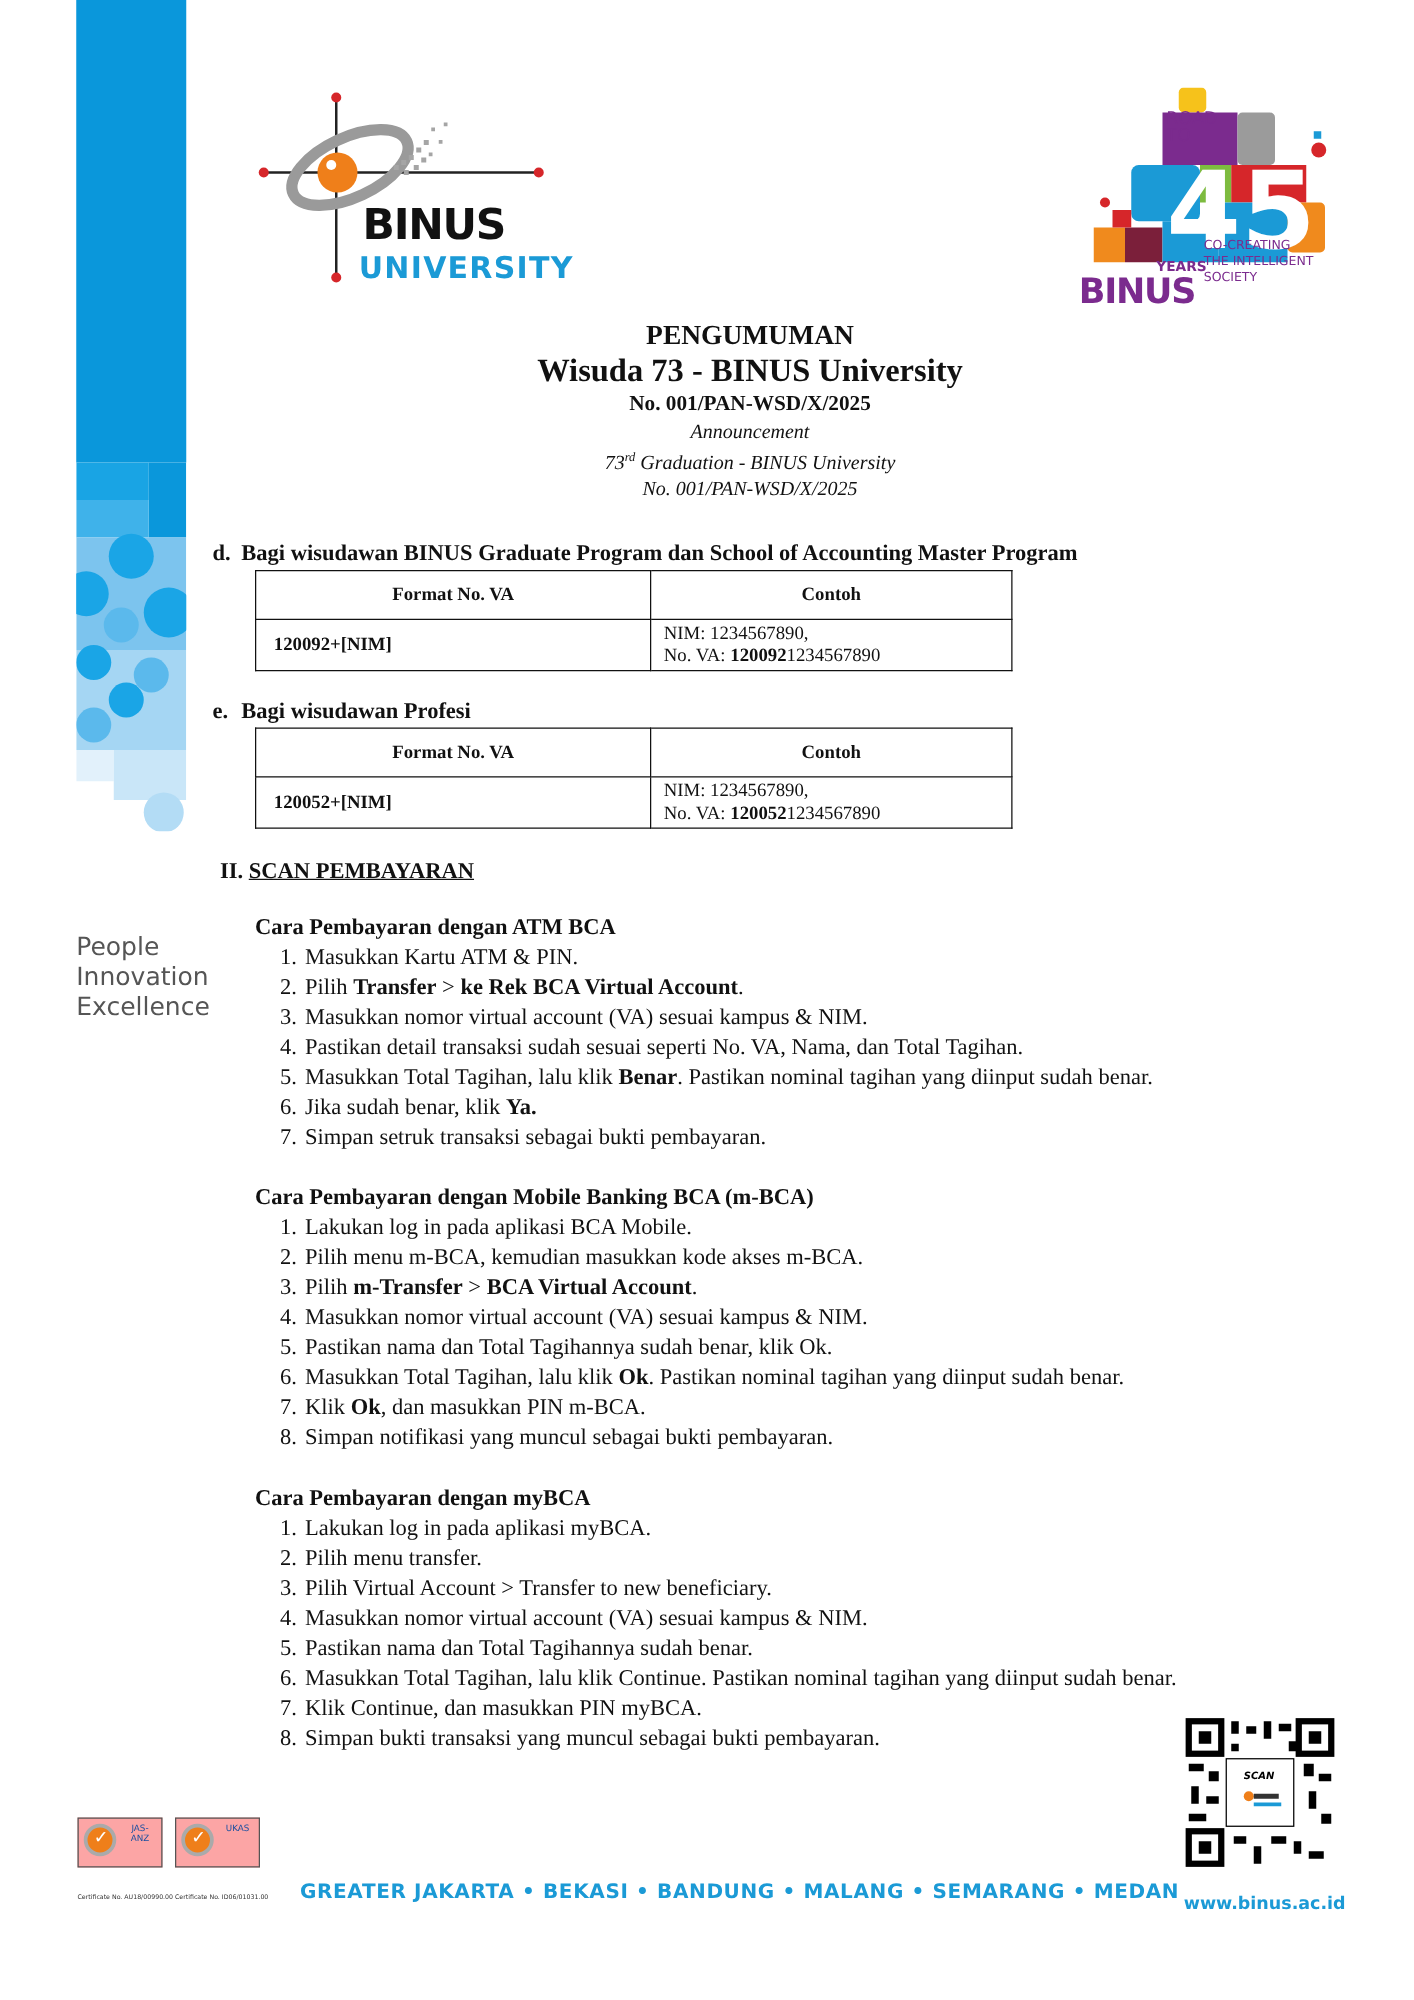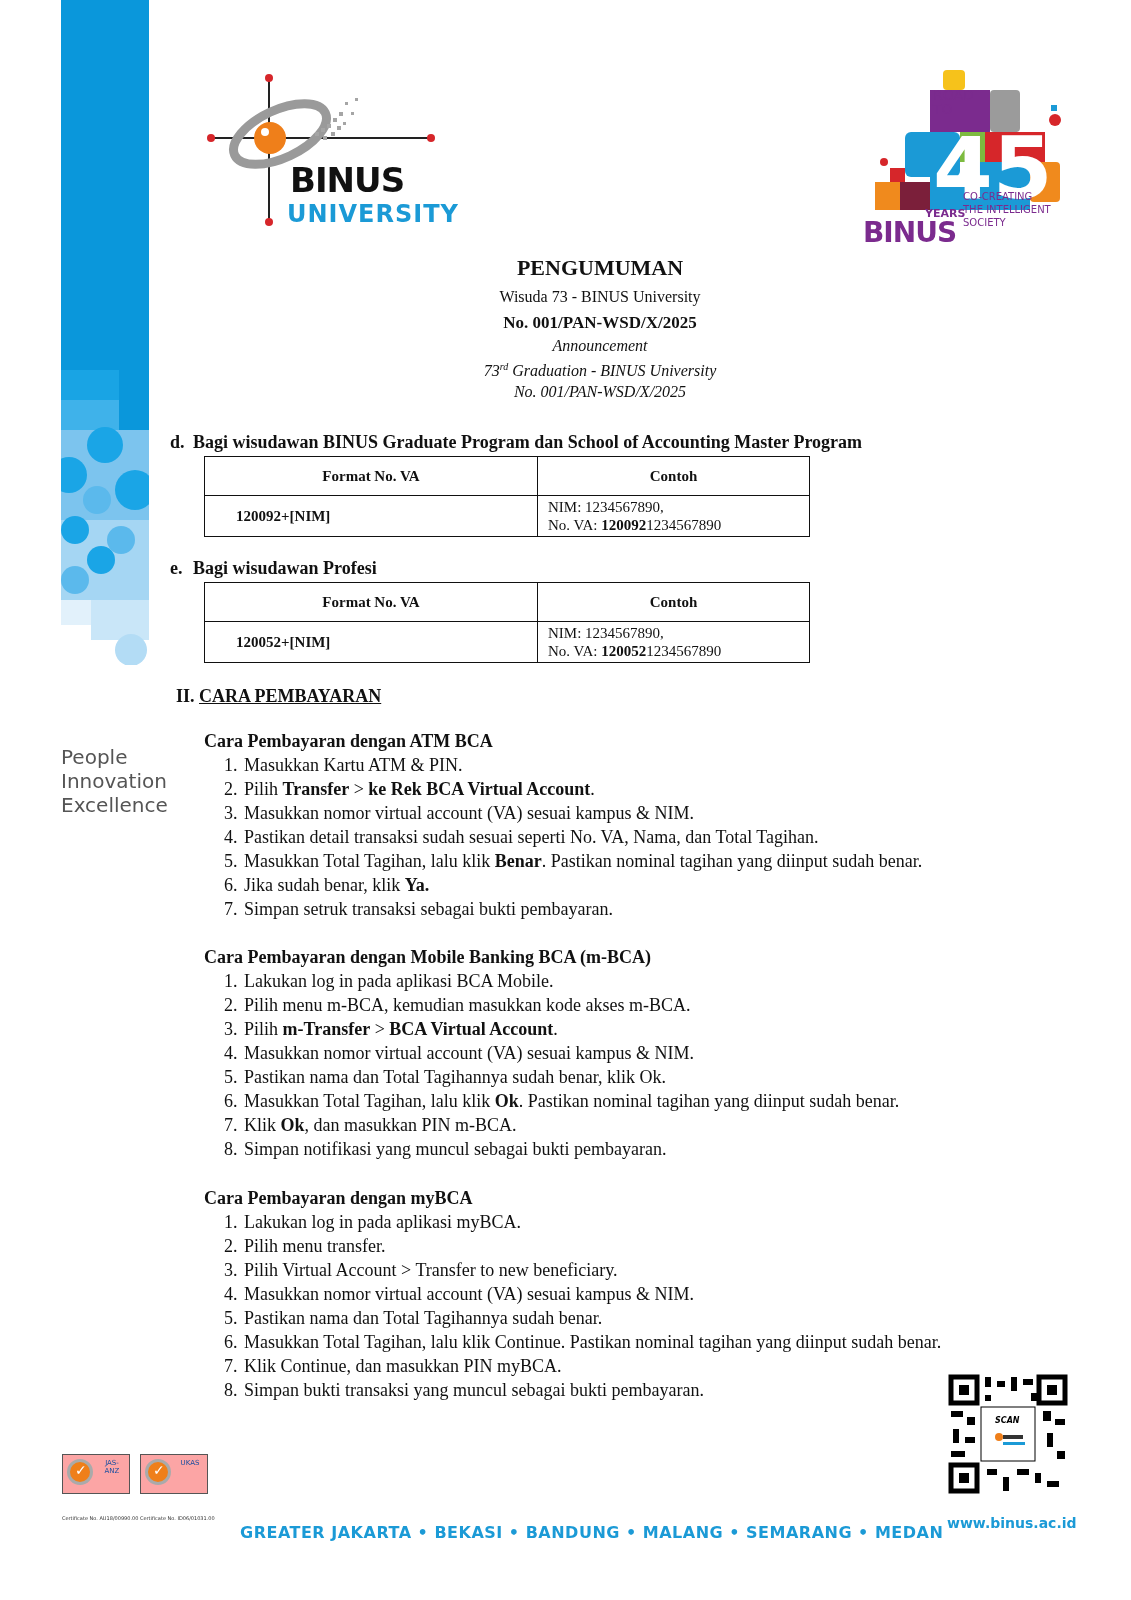--- a/index.html
+++ b/index.html
@@ -26,35 +26,35 @@
   .road-logo .years { position: absolute; left: 50px; top: 137px; font-family: "DejaVu Sans", sans-serif;
                       font-weight: bold; font-size: 11px; color: #7b2b8e; }
   .road-logo .binus { position: absolute; left: -12px; top: 146px; font-family: "DejaVu Sans", sans-serif;
                       font-weight: bold; font-size: 28px; color: #7b2b8e; letter-spacing: -1px; }
   .road-logo .tag { position: absolute; left: 88px; top: 120px; font-family: "DejaVu Sans", sans-serif;
                     font-size: 10px; line-height: 13px; color: #7b2b8e; }
 
   
   .header { position: absolute; left: 400px; width: 400px; top: 253px; text-align: center; }
   .header .h1 { font-weight: bold; font-size: 22px; line-height: 30px; }
-  .header .h2 { font-weight: normal; font-size: 16px; line-height: 28px; }
+  .header .h2 { font-weight: bold; font-size: 26px; line-height: 28px; }
   .header .h3 { font-weight: bold; font-size: 17px; line-height: 24px; }
   .header .it { font-style: italic; font-size: 16px; line-height: 21px; }
   .header sup { font-size: 10px; }
 
   
   .sec-title { position: absolute; font-weight: bold; font-size: 18px; }
   .sec-title .letter { position: absolute; left: 0; }
   .sec-title .txt { position: absolute; left: 23px; white-space: nowrap; }
 
   table.va { position: absolute; left: 204px; width: 606px; border-collapse: collapse; font-size: 15px; }
   table.va td, table.va th { border: 1.5px solid #111; }
   table.va th { height: 36px; font-weight: bold; text-align: center; }
   table.va td { height: 38px; vertical-align: middle; }
-  table.va td.fmt { width: 300px; padding-left: 31px; font-weight: bold; }
+  table.va td.fmt { width: 300px; padding-left: 14px; font-weight: bold; }
   table.va td.ex { padding-left: 10px; line-height: 18px; margin-top: 32px; }
 
   .sec2 { position: absolute; left: 176px; top: 686px; font-weight: bold; font-size: 18px; white-space: nowrap; }
   .sec2 .u { text-decoration: underline; }
 
   .method { position: absolute; left: 204px; }
   .method .mt { font-weight: bold; font-size: 18px; line-height: 24px; }
   .method ol { margin: 0; padding-left: 38px; font-size: 18px; line-height: 24px; }
   .method ol li { padding-left: 2px; }
 
@@ -62,21 +62,21 @@
   .cert { position: absolute; top: 1454px; width: 66px; height: 38px; border: 1px solid #555; background: #fca5a5; }
   .cert .ring { position: absolute; left: 4px; top: 4px; width: 26px; height: 26px; border-radius: 50%;
                 background: #ef7f1a; border: 3px solid #aaa; box-sizing: border-box; }
   .cert .ring::after { content: "✓"; position: absolute; left: 5px; top: 0px; color: #fff; font-size: 14px;
                        font-family: "DejaVu Sans", sans-serif; }
   .cert .side { position: absolute; right: 4px; top: 4px; width: 26px; height: 28px; font-family: "DejaVu Sans", sans-serif;
                 font-size: 7px; text-align: center; color: #1b4fa0; }
   .cert-no { position: absolute; top: 1515px; font-family: "DejaVu Sans", sans-serif; font-size: 5px; color: #333; }
 
   .cities { position: absolute; left: 240px; top: 1503px; font-family: "DejaVu Sans", sans-serif;
-            font-weight: bold; font-size: 16px; color: #1b9ad6; letter-spacing: 0.5px; white-space: nowrap; margin-top: 20px; }
+            font-weight: bold; font-size: 16px; color: #1b9ad6; letter-spacing: 0.5px; white-space: nowrap; }
   .qr { position: absolute; left: 947px; top: 1373px; width: 122px; height: 122px; }
   .website { position: absolute; left: 947px; top: 1515px; font-family: "DejaVu Sans", sans-serif;
              font-weight: bold; font-size: 14px; color: #1b9ad6; }
 </style>
 </head>
 <body>
 
 <div class="band">
   <div class="solid"></div>
   <svg width="88" height="665" style="position:absolute;left:0;top:0">
@@ -211,21 +211,21 @@
     <td class="ex">
       <div>NIM: 1234567890,</div>
       <div><span>No. VA: </span><b>120052</b><span>1234567890</span></div>
     </td>
   </tr>
 </tbody>
   </table>
 
 <div class="sec2">
   <span>II.</span>
-  <span class="u">CARA PEMBAYARAN</span>
+  <span class="u">SCAN PEMBAYARAN</span>
 </div>
 
 <div class="method" style="top:729px;">
   <div class="mt">Cara Pembayaran dengan ATM BCA</div>
   <ol class="steps">
       <li><span>Masukkan Kartu ATM &amp; PIN.</span></li>
       <li><span>Pilih </span><b>Transfer</b><span> &gt; </span><b>ke Rek BCA Virtual Account</b><span>.</span></li>
       <li><span>Masukkan nomor virtual account (VA) sesuai kampus &amp; NIM.</span></li>
       <li><span>Pastikan detail transaksi sudah sesuai seperti No. VA, Nama, dan Total Tagihan.</span></li>
       <li><span>Masukkan Total Tagihan, lalu klik </span><b>Benar</b><span>. Pastikan nominal tagihan yang diinput sudah benar.</span></li>

